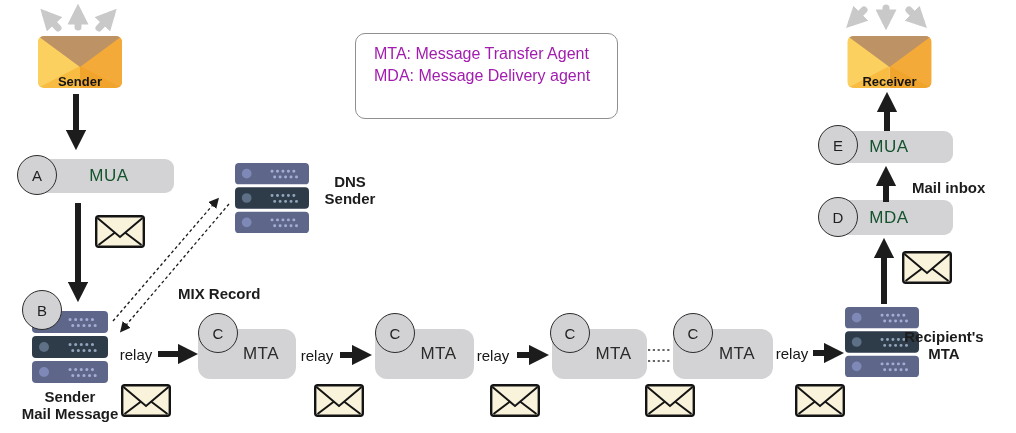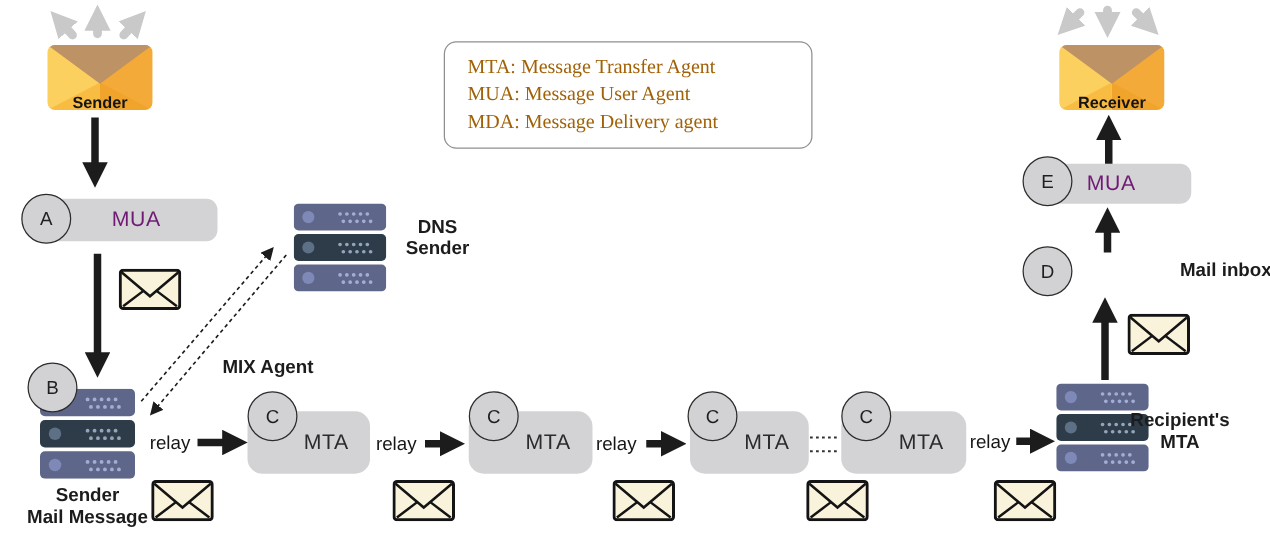--- a/index.html
+++ b/index.html
@@ -4,21 +4,21 @@
 <style>
   html,body{margin:0;padding:0;background:#fff;}
   #canvas{
     position:relative;width:1016px;height:433px;background:#ffffff;
     font-family:"Liberation Sans","DejaVu Sans",sans-serif;overflow:hidden;
   }
   #arrows{position:absolute;left:0;top:0;z-index:3;pointer-events:none;}
   .pill{
     position:absolute;z-index:2;background:#d3d3d5;border-radius:9px;
     display:flex;align-items:center;justify-content:center;
-    font-size:17px;font-weight:500;color:#701a75;letter-spacing:.5px;
+    font-size:17px;font-weight:500;color:#14532d;letter-spacing:.5px;
   }
   .mtabox{
     position:absolute;z-index:2;background:#d3d3d5;border-radius:12px;
     display:flex;align-items:center;justify-content:center;padding-left:28px;
     box-sizing:border-box;font-size:17px;font-weight:500;color:#2b2b2b;letter-spacing:.5px;
     width:98px;height:50px;top:329px;
   }
   .badge{
     position:absolute;z-index:4;width:40px;height:40px;border-radius:50%;
     background:#d2d2d4;border:1.6px solid #2c2c2c;box-sizing:border-box;
@@ -28,23 +28,23 @@
   .lbl{
     position:absolute;z-index:2;font-size:15px;font-weight:600;color:#1c1c1c;
     text-align:center;line-height:17px;white-space:nowrap;
   }
   .lbl.center{transform:translateX(-50%);}
   .relaylbl{
     position:absolute;z-index:2;font-size:15px;font-weight:500;color:#161616;
     transform:translateX(-50%);white-space:nowrap;text-align:center;
   }
   .legend{
-    position:absolute;left:355px;top:33px;width:295px;height:86px;z-index:2;
+    position:absolute;left:355px;top:33px;width:263px;height:86px;z-index:2;
     background:#fff;border:1.5px solid #8f8f8f;border-radius:10px;box-sizing:border-box;
-    padding:9px 0 0 18px;font-size:16px;line-height:22px;color:#a16207;font-family:Liberation Serif, serif;
+    padding:9px 0 0 18px;font-size:16px;line-height:22px;color:#a21caf;
   }
   .icon{position:absolute;z-index:2;line-height:0;}
   .envlabel{
     position:absolute;left:0;right:0;bottom:6px;text-align:center;z-index:3;
     font-size:13px;font-weight:600;color:#141414;
   }
 </style>
 </head>
 <body>
 
@@ -93,21 +93,20 @@
     <line x1="884" y1="304" x2="884" y2="246" stroke="#1c1c1c" stroke-width="6" marker-end="url(#ab)"></line>
     <line x1="886" y1="202" x2="886" y2="174" stroke="#1c1c1c" stroke-width="6" marker-end="url(#ab)"></line>
     <line x1="887" y1="131" x2="887" y2="100" stroke="#1c1c1c" stroke-width="6" marker-end="url(#ab)"></line>
 
     <line x1="113" y1="321" x2="217" y2="200" stroke="#1c1c1c" stroke-width="1.3" stroke-dasharray="3 2.6" marker-end="url(#ad)"></line>
     <line x1="229" y1="204" x2="122" y2="330" stroke="#1c1c1c" stroke-width="1.3" stroke-dasharray="3 2.6" marker-end="url(#ad)"></line>
   </svg>
 
   <div class="legend">
     <div>MTA: Message Transfer Agent</div>
-    <div>MUA: Message User Agent</div>
     <div>MDA: Message Delivery agent</div>
   </div>
 
   <div class="icon" style="left:38px;top:36px;width:84px;height:52px;">
     <svg width="84" height="52" viewBox="0 0 84 52">
       <defs>
           <clipPath id="ecS">
             <rect width="84" height="52" rx="6"></rect>
           </clipPath>
         </defs>
@@ -188,21 +187,21 @@
           <path d="M40.7,39.5 h23" stroke="#93a5bb"></path>
         <path d="M38,58.5 h28" stroke="#a4add6"></path>
           <path d="M40.7,64.5 h23" stroke="#a4add6"></path>
       </g>
     </svg>
   </div>
   <div class="lbl center" style="left:350px;top:173px;">
     <div>DNS</div>
     <div>Sender</div>
   </div>
-  <div class="lbl" style="left:178px;top:285px;">MIX Agent</div>
+  <div class="lbl" style="left:178px;top:285px;">MIX Record</div>
 
   <div class="relaylbl" style="left:136px;top:346px;">relay</div>
   <div class="relaylbl" style="left:317px;top:347px;">relay</div>
   <div class="relaylbl" style="left:493px;top:347px;">relay</div>
   <div class="relaylbl" style="left:792px;top:345px;">relay</div>
 
   <div class="mtabox" style="left:198px;">
     <span>MTA</span>
   </div>
   <div class="badge" style="left:198px;top:313px;">
@@ -246,32 +245,35 @@
         <path d="M38,58.5 h28" stroke="#a4add6"></path>
           <path d="M40.7,64.5 h23" stroke="#a4add6"></path>
       </g>
     </svg>
   </div>
   <div class="lbl center" style="left:944px;top:328px;">
     <div>Recipient's</div>
     <div>MTA</div>
   </div>
 
+  <div class="pill" style="left:825px;top:200px;width:128px;height:35px;">
+    <span>MDA</span>
+  </div>
   <div class="badge" style="left:818px;top:197px;">
     <span>D</span>
   </div>
 
   <div class="pill" style="left:825px;top:131px;width:128px;height:32px;">
     <span>MUA</span>
   </div>
   <div class="badge" style="left:818px;top:125px;">
     <span>E</span>
   </div>
 
-  <div class="lbl" style="left:944px;top:179px;margin-top:29px;">Mail inbox</div>
+  <div class="lbl" style="left:912px;top:179px;">Mail inbox</div>
 
   <div class="icon" style="left:95px;top:215px;">
     <svg width="50" height="33" viewBox="0 0 50 33">
         <rect x="1.2" y="1.2" width="47.6" height="30.6" rx="2.5" fill="#faf3dc" stroke="#141414" stroke-width="2.4"></rect>
         <path d="M2.5,3 L25,22 L47.5,3" fill="none" stroke="#141414" stroke-width="2"></path>
         <path d="M3.5,30 L20,17.5 M46.5,30 L30,17.5" fill="none" stroke="#141414" stroke-width="2"></path>
       </svg>
   </div>
   <div class="icon" style="left:121px;top:384px;">
     <svg width="50" height="33" viewBox="0 0 50 33">

